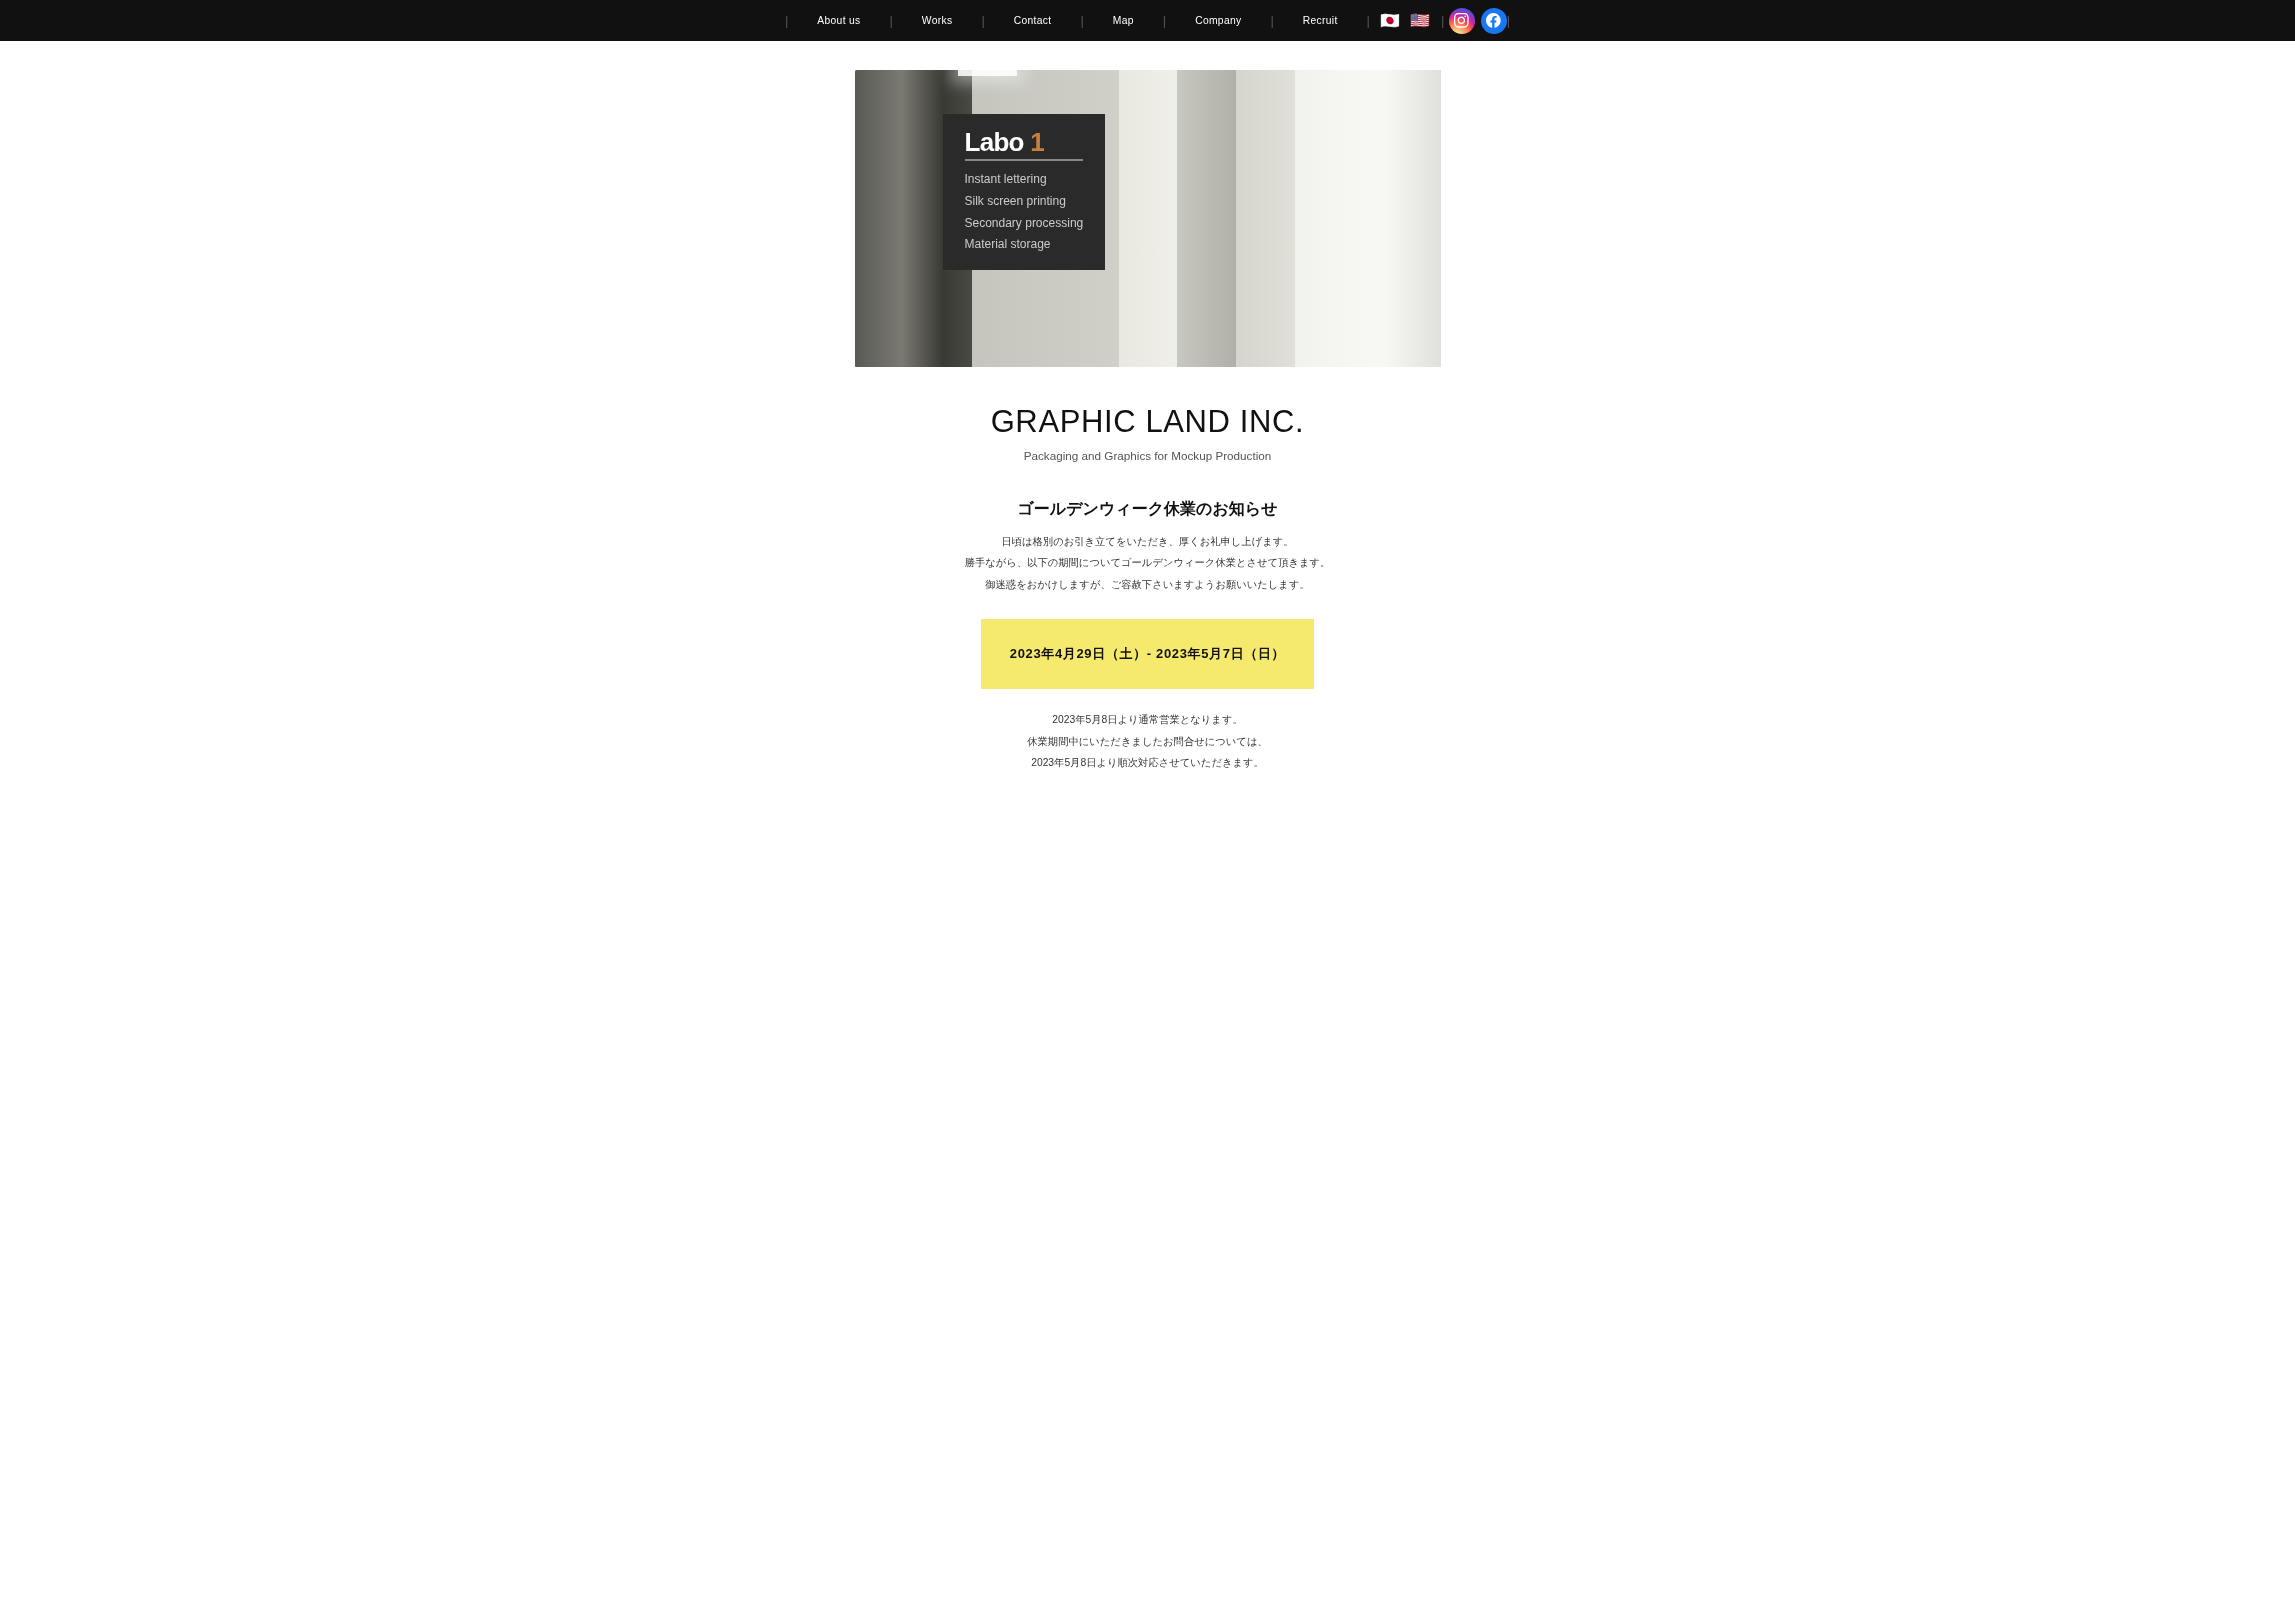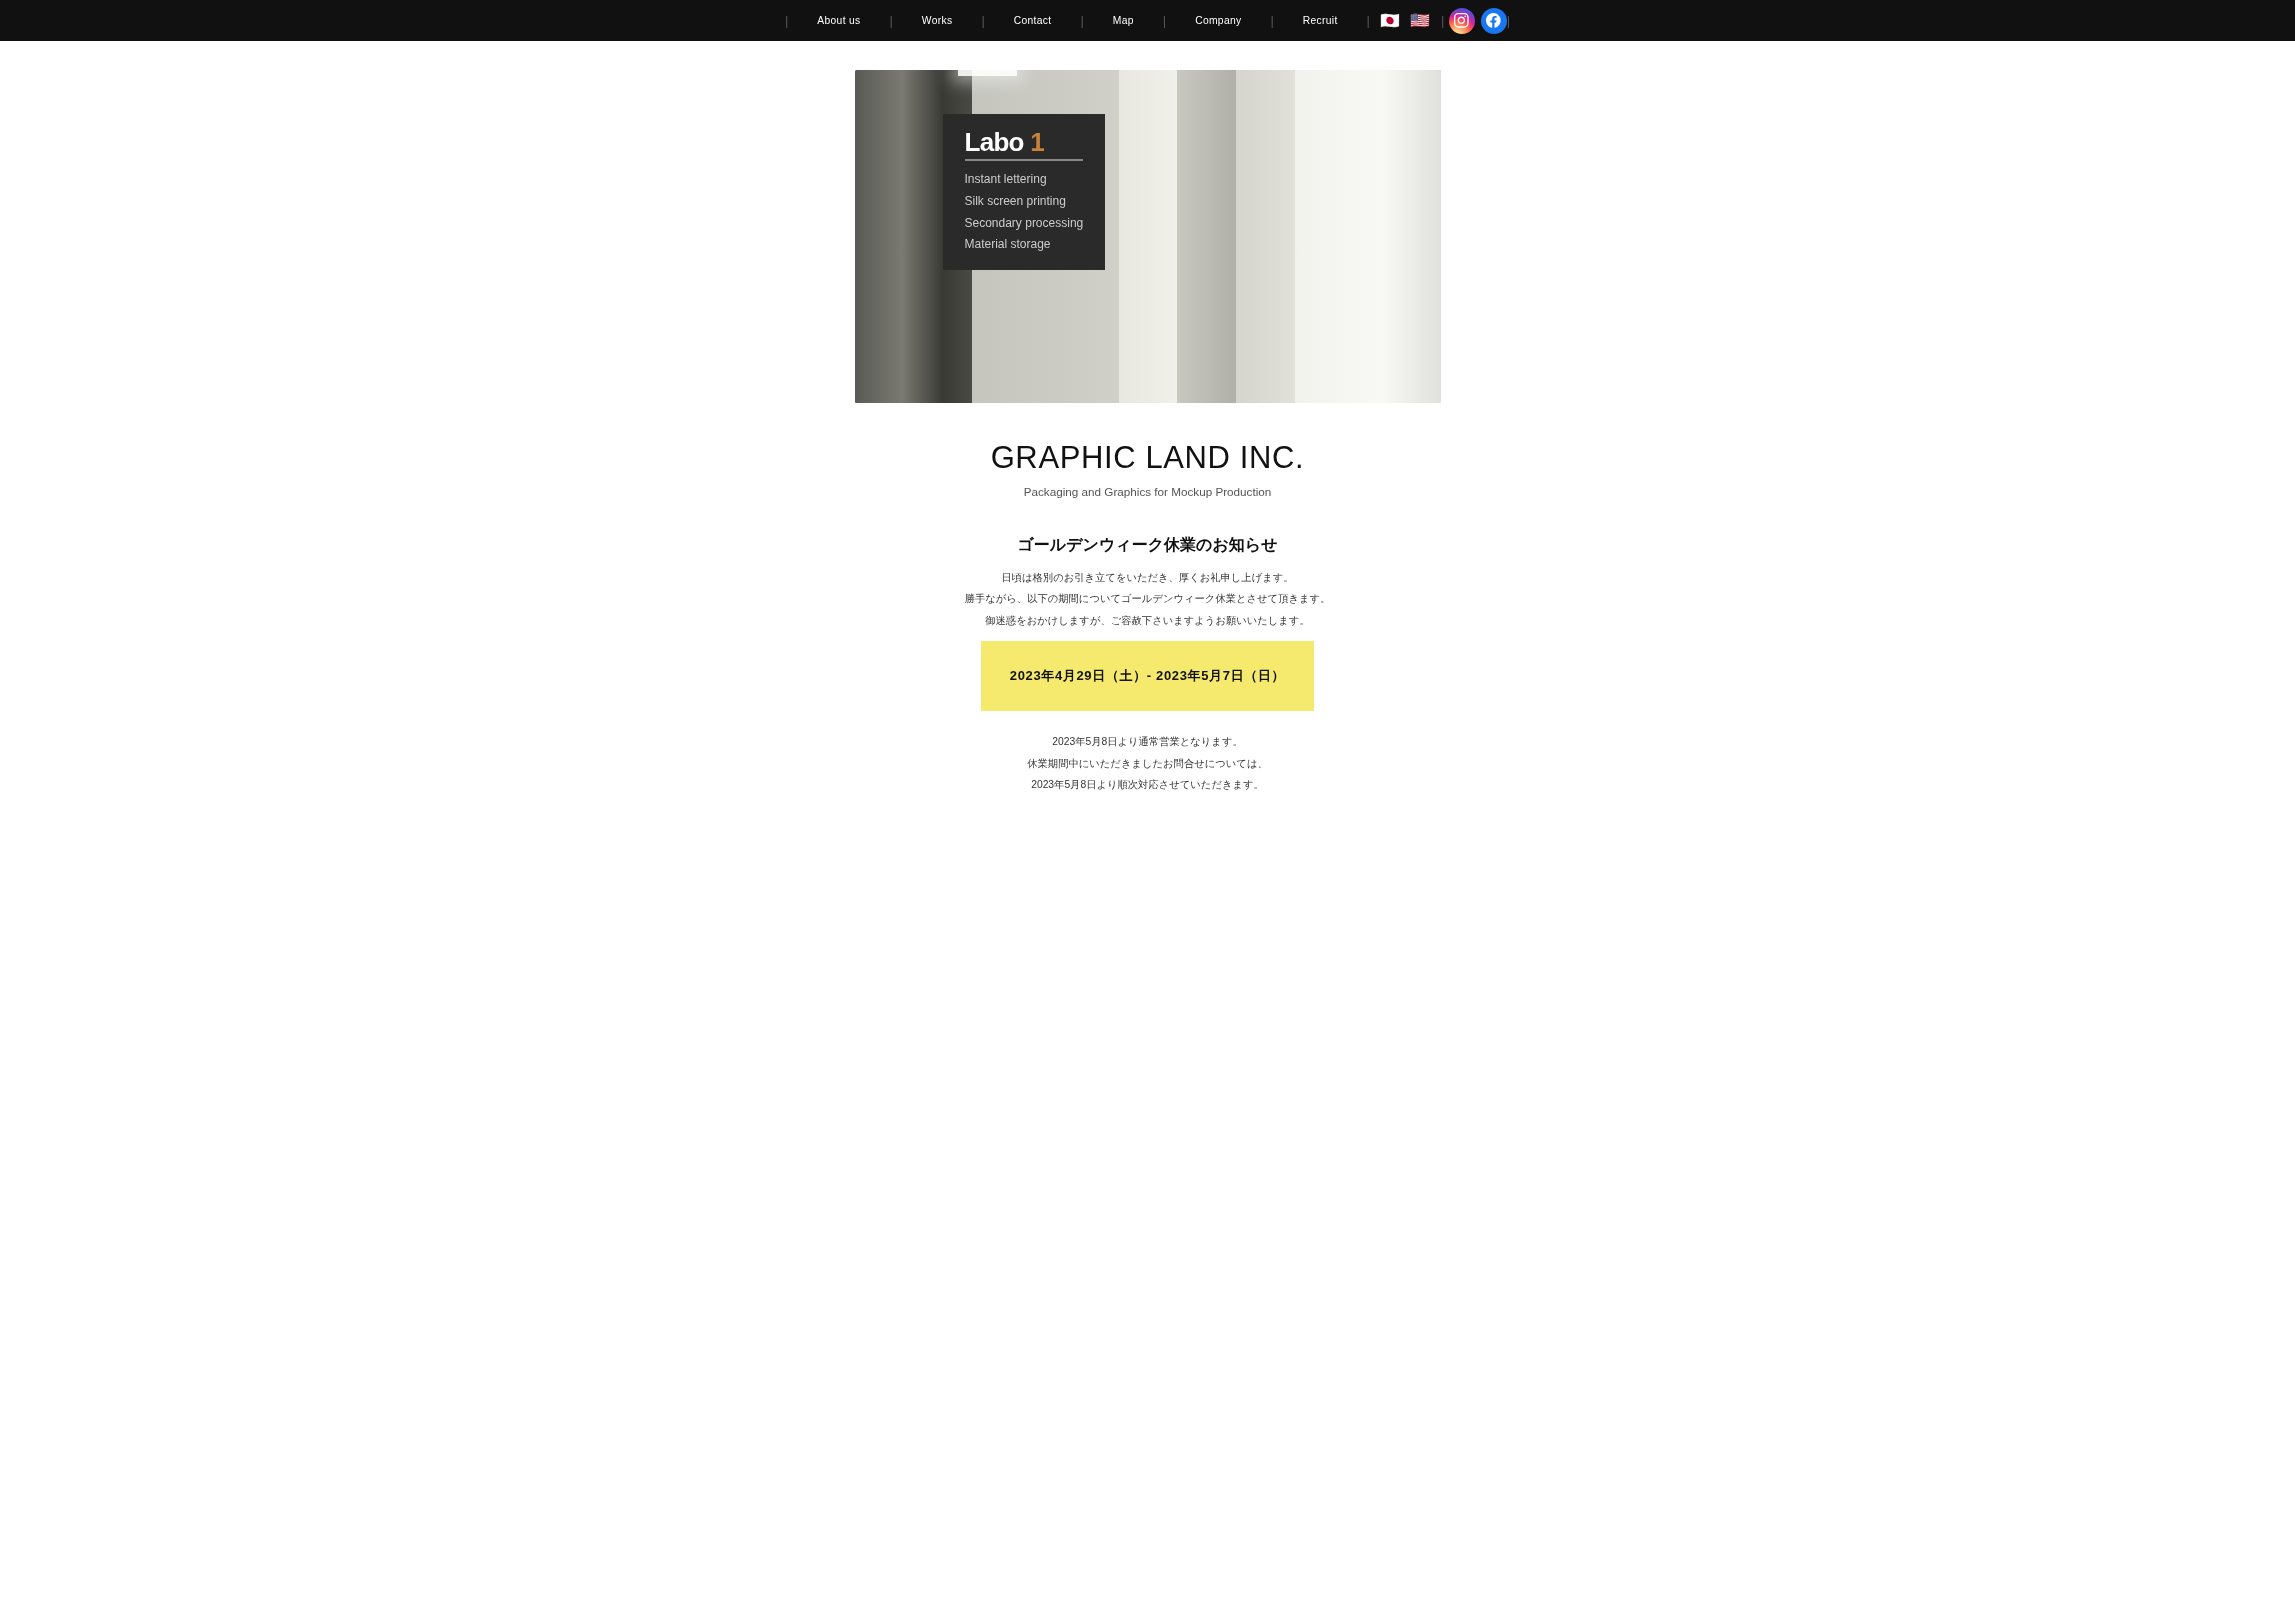--- a/index.html
+++ b/index.html
@@ -92,21 +92,21 @@
 
     
     .hero-container {
       display: flex;
       justify-content: center;
       padding: 29px 14.7px 0;
     }
 
     .hero-image {
       width: 586px;
-      height: 333px;
+      height: 297px;
       background: linear-gradient(135deg, #c8c8c8 0%, #a0a0a0 30%, #888888 50%, #b0b0b0 70%, #d8d8d8 100%);
       position: relative;
       overflow: hidden;
       border-radius: 1.5px;
     }
 
     
     .hero-image::before {
       content: '';
       position: absolute;
@@ -210,21 +210,21 @@
       font-size: 16px;
       font-weight: 700;
       color: #111111;
       margin-bottom: 11px;
     }
 
     .notice-body {
       font-size: 10.3px;
       color: #333333;
       line-height: 2.1;
-      margin-bottom: 9px;
+      margin-bottom: 23px;
     }
 
     .date-banner {
       background: #f5e96e;
       border: none;
       padding: 26px 29px;
       display: inline-block;
       font-size: 13px;
       font-weight: 700;
       color: #111111;

